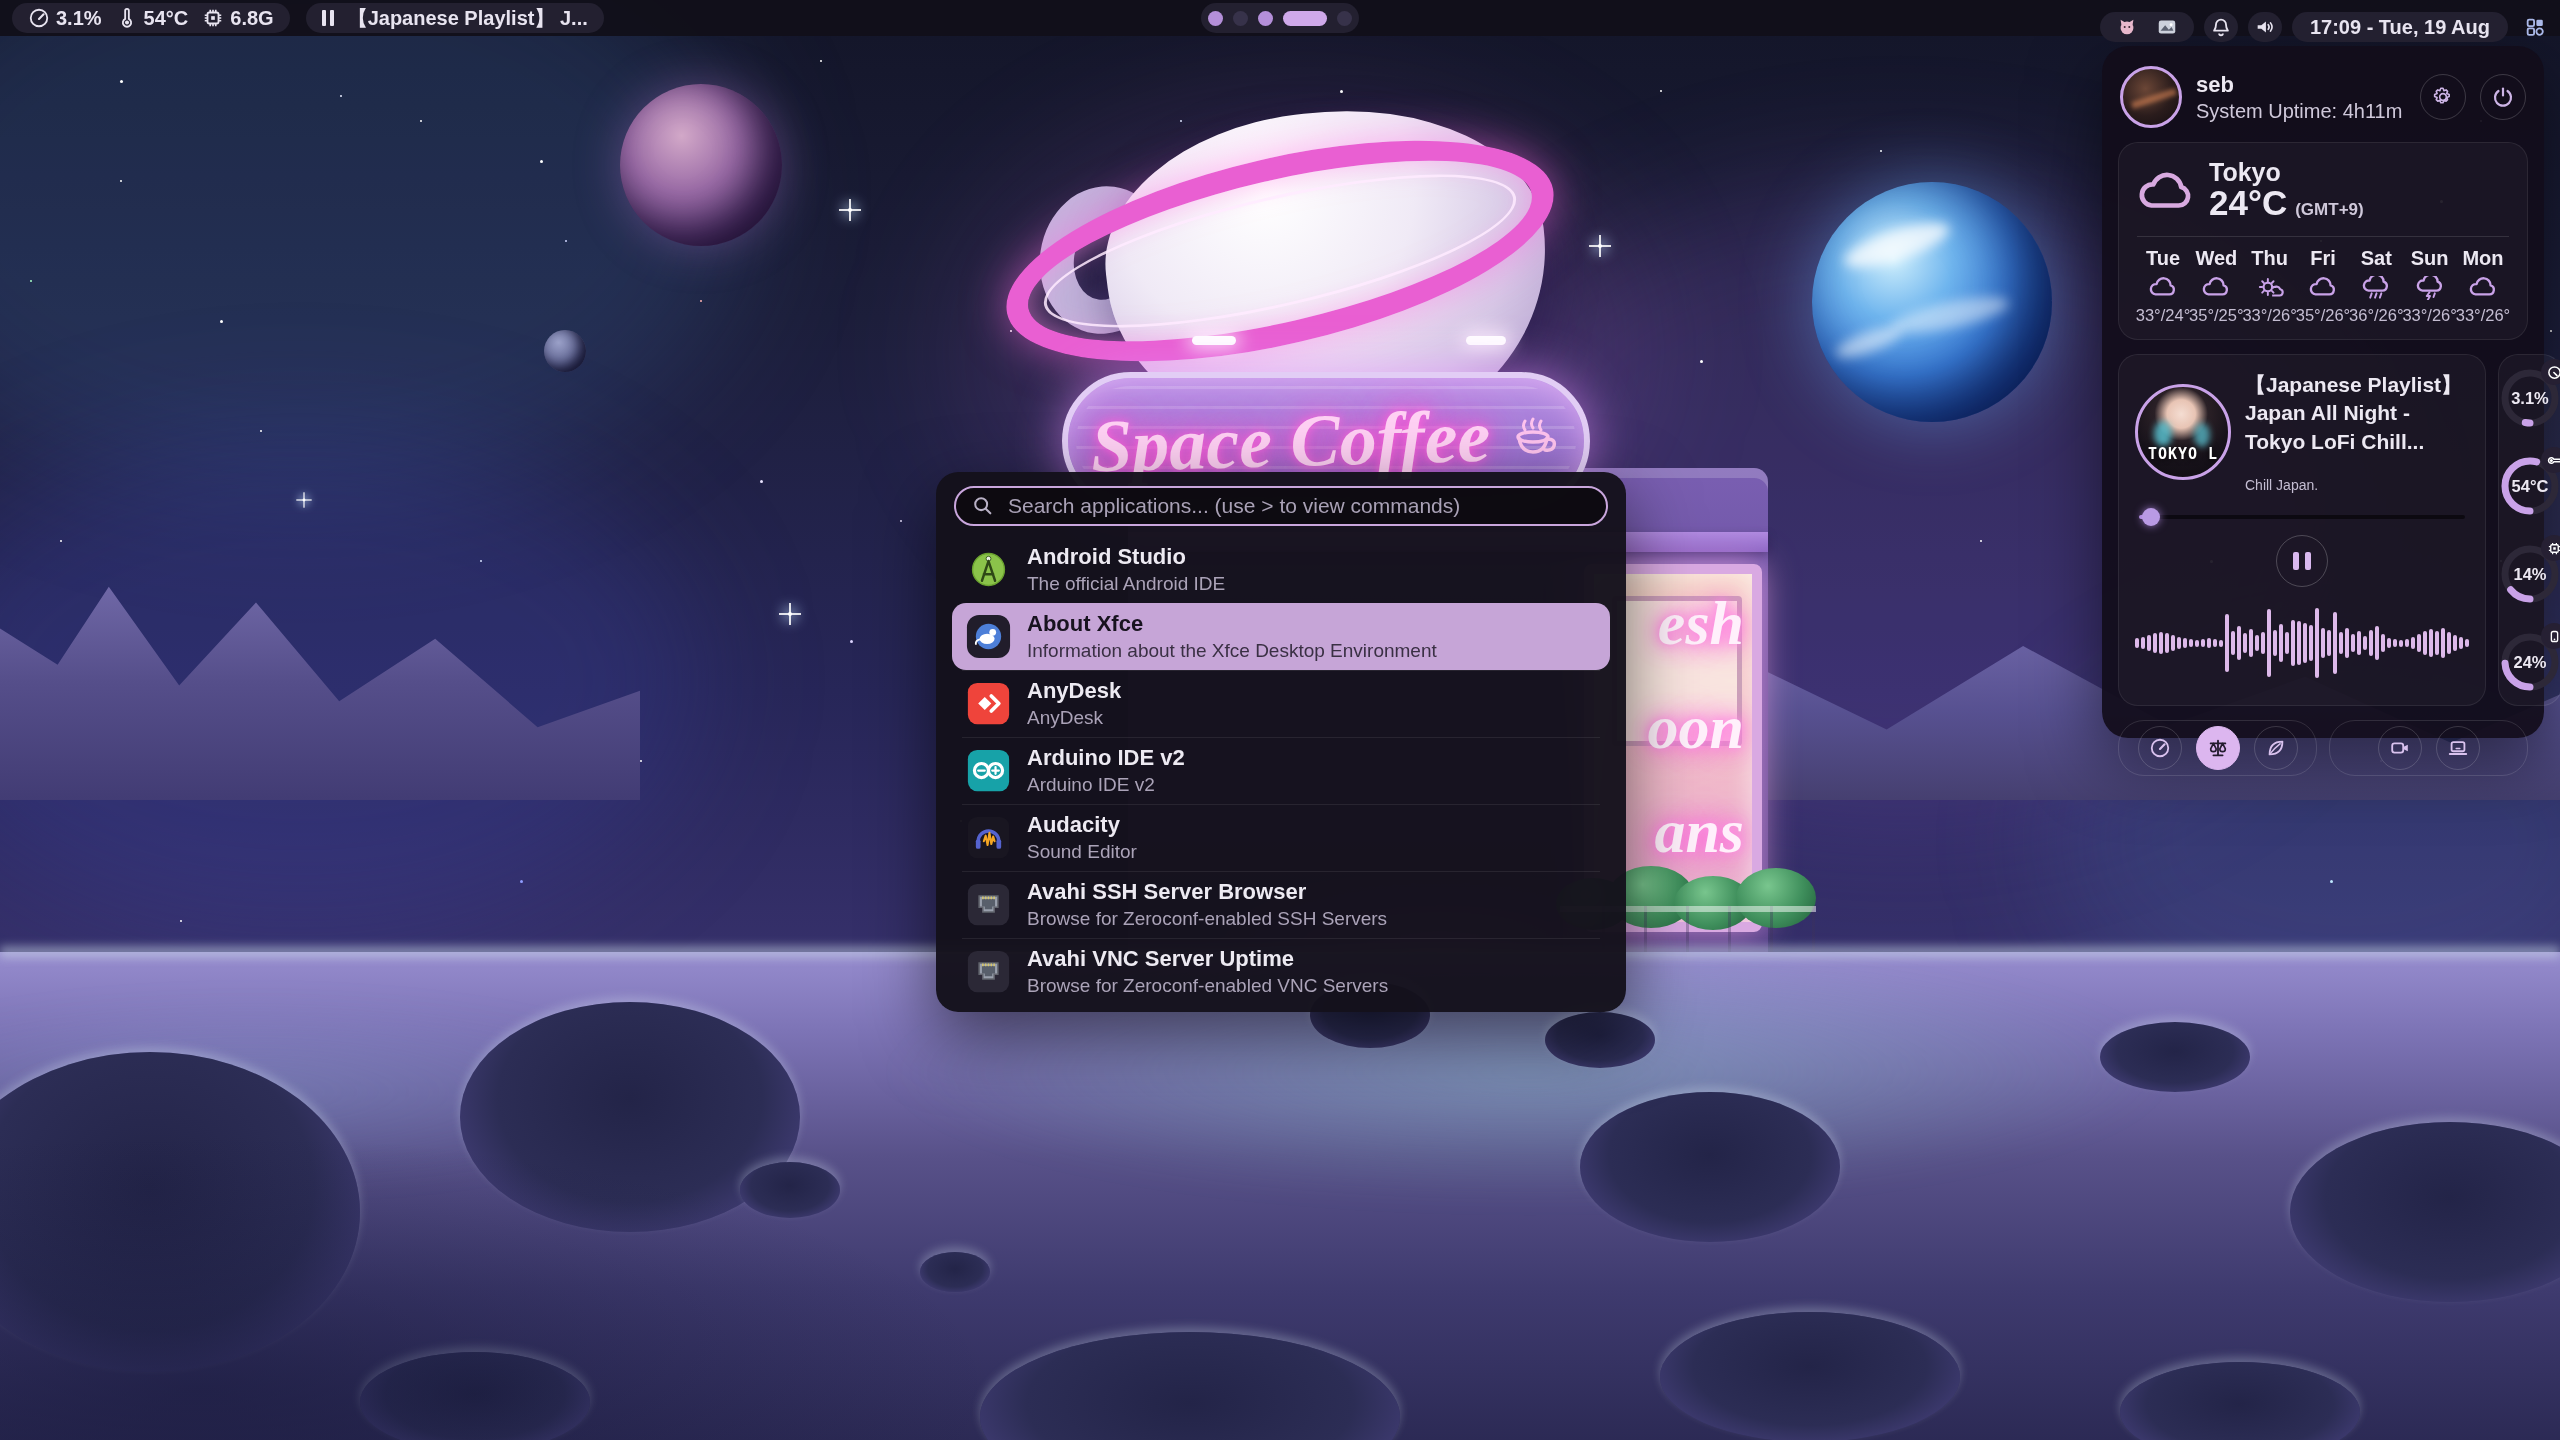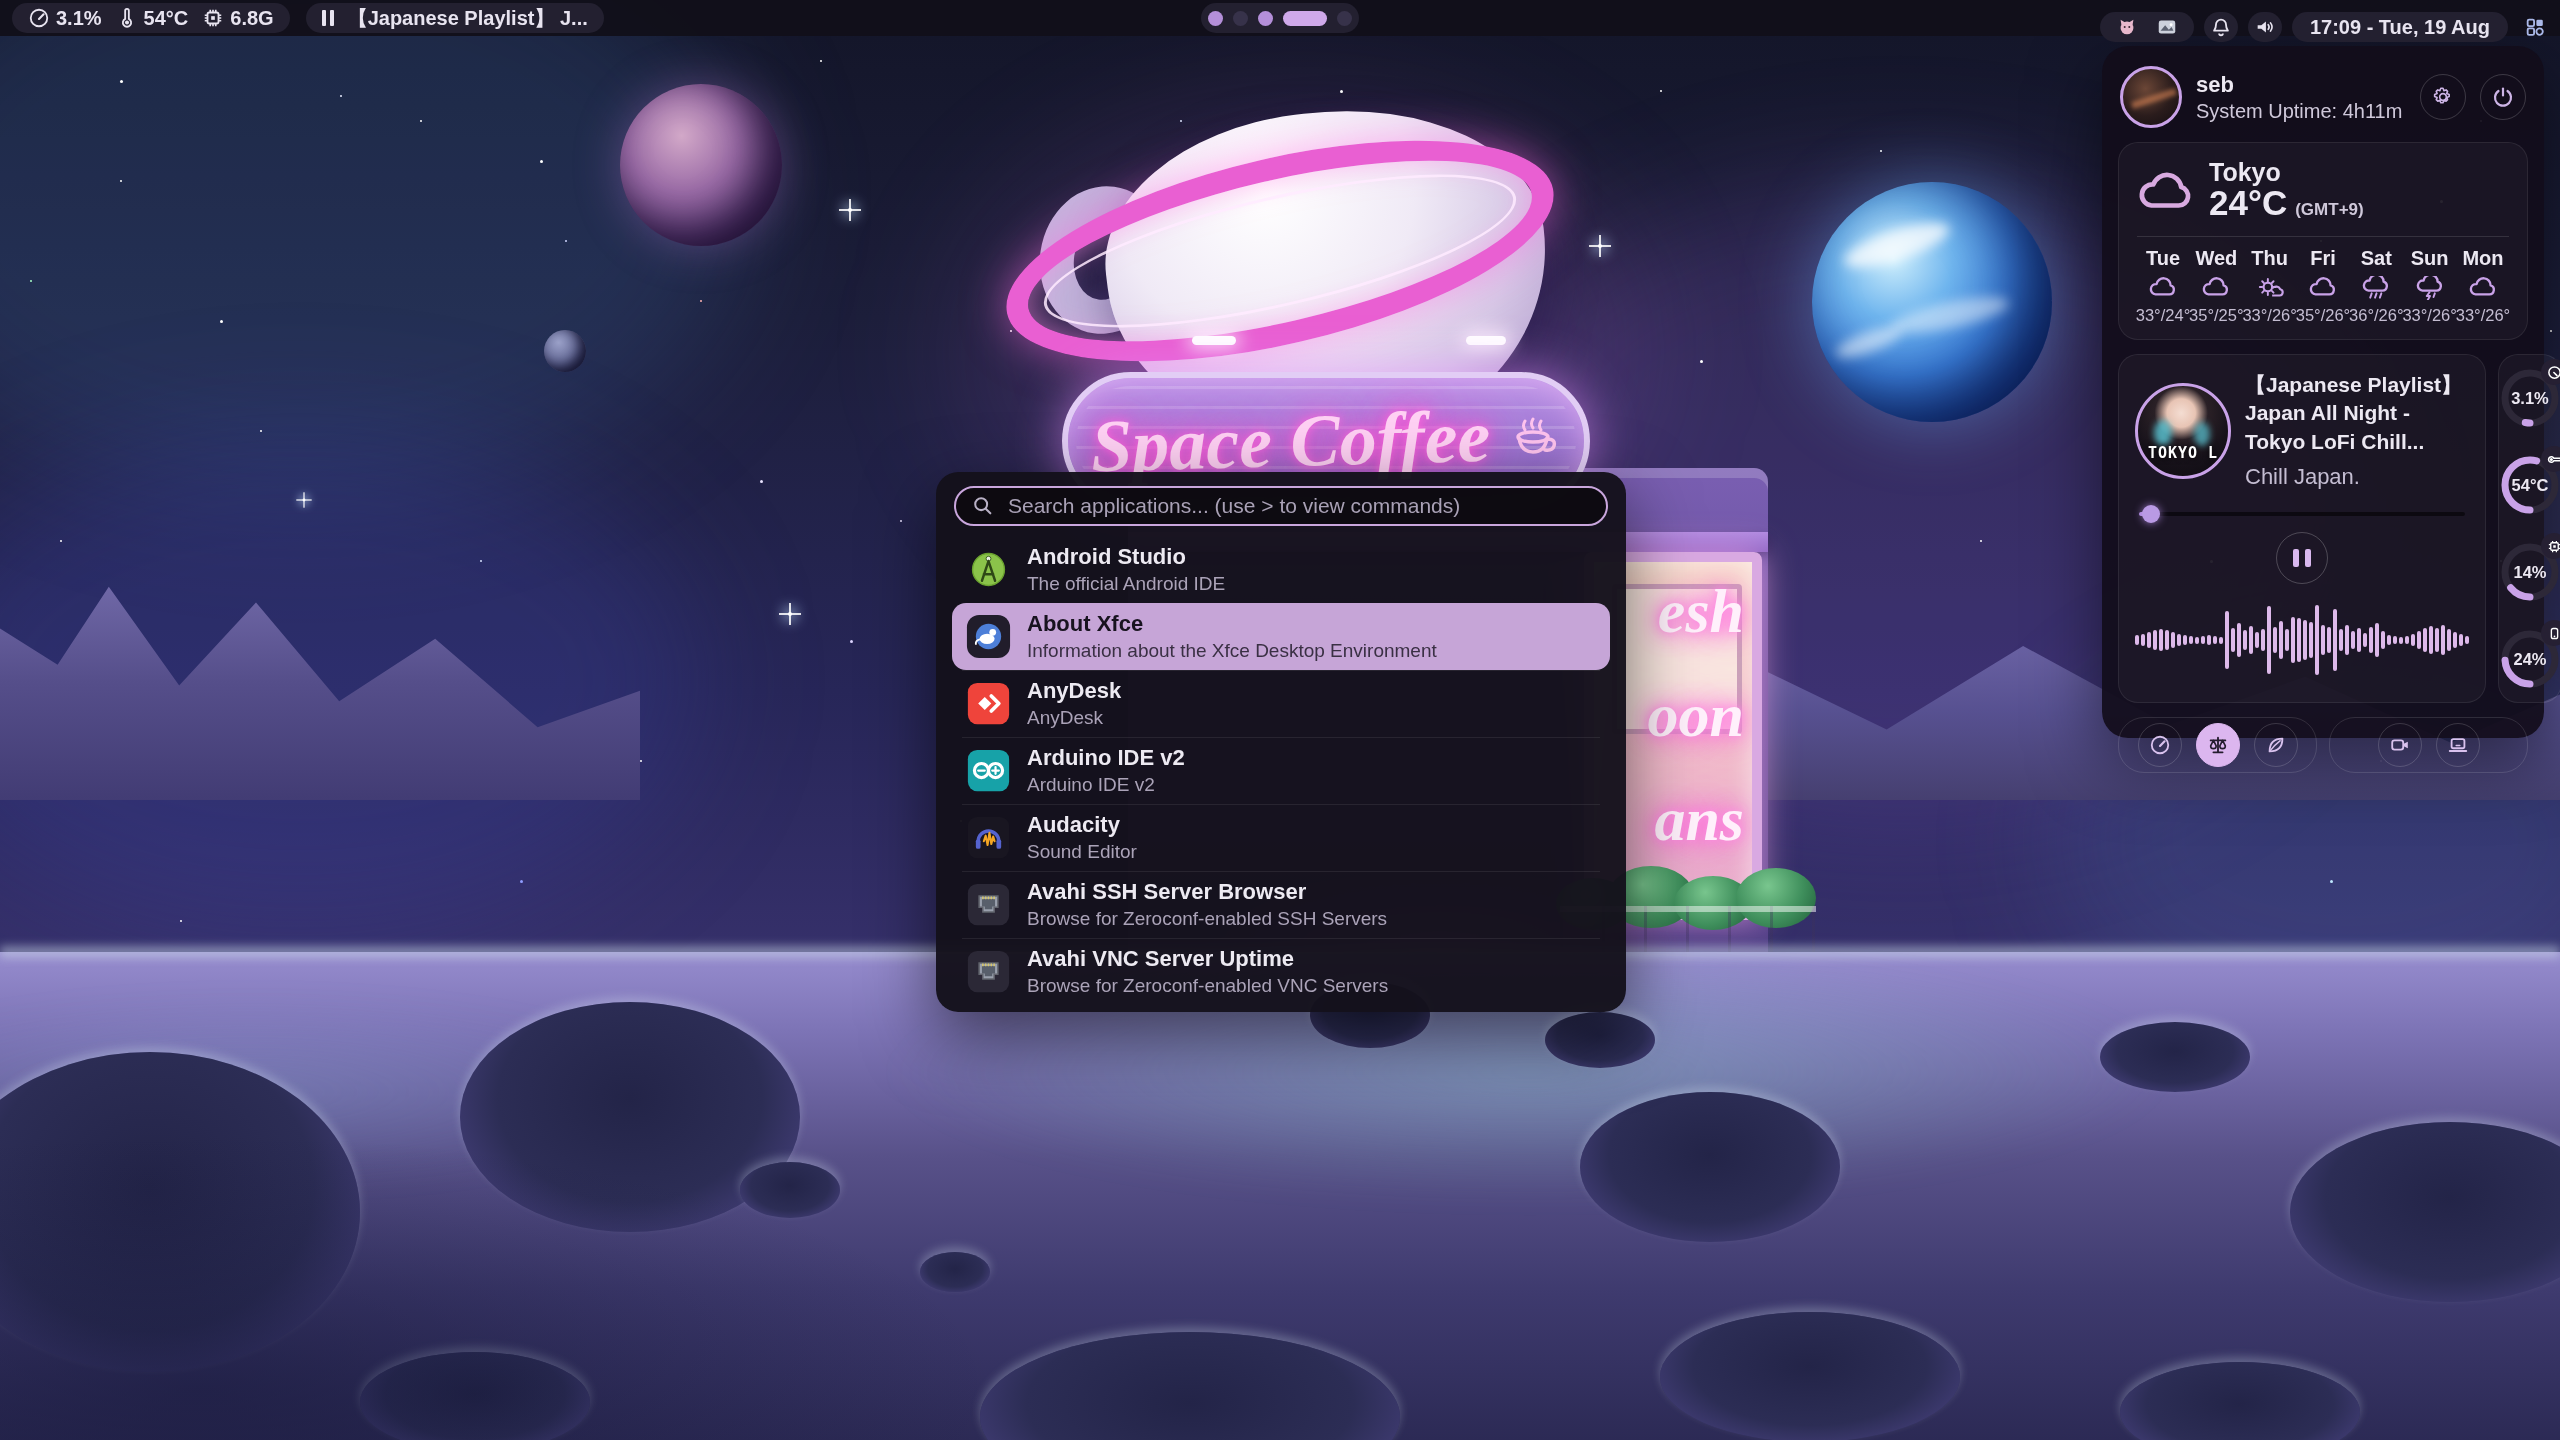--- a/index.html
+++ b/index.html
@@ -83,21 +83,21 @@
     background:repeating-linear-gradient(180deg,rgba(255,255,255,.16) 0 3px,transparent 3px 20px); }
   .sign-text { position:relative; font-family:"Liberation Serif", serif; font-style:italic; font-weight:bold;
     font-size:74px; color:#ffd1f4; white-space:nowrap; transform:rotate(-1.5deg);
     text-shadow:0 0 10px #ff66dd,0 0 26px #ff4fd0,0 0 50px #ff4fd0; }
   .sign-cup { position:relative; width:56px; height:56px; }
   .building { position:absolute; left:1128px; top:468px; width:640px; height:492px;
     background:linear-gradient(180deg,#7a5fb2 0%,#69519f 40%,#4e3d84 100%);
     border-radius:14px 14px 0 0; box-shadow:inset 0 10px 0 rgba(255,255,255,.18); }
   .building::before { content:""; position:absolute; left:0; top:64px; width:100%; height:20px;
     background:linear-gradient(180deg,#b08ae0,#8a65c4); box-shadow:0 4px 10px rgba(30,10,60,.4); }
-  .shop-window { position:absolute; left:1584px; top:552px; width:178px; height:368px;
+  .shop-window { position:absolute; left:1584px; top:564px; width:178px; height:368px;
     background:linear-gradient(180deg,#f7d9c9 0%,#f3c3c9 45%,#e8a9cc 100%); border:10px solid #d9a9e2;
     border-radius:8px; box-shadow:0 0 34px rgba(255,170,235,.65), inset 0 0 26px rgba(255,255,255,.6);
     overflow:hidden; }
   .shop-window .menu { position:absolute; left:18px; top:22px; width:130px; height:150px;
     background:rgba(250,235,225,.9); border:5px solid #caa3b8; border-radius:4px; }
   .neon-line { position:absolute; right:8px; font-family:"Liberation Serif", serif; font-style:italic;
     font-weight:bold; font-size:62px; color:#fff0fb; white-space:nowrap;
     text-shadow:0 0 8px #ff8fe6,0 0 22px #ff5fd8,0 0 40px #ff5fd8; }
   .bushes { position:absolute; left:1556px; top:862px; width:260px; height:64px; }
   .bush { position:absolute; border-radius:50%;
@@ -200,21 +200,21 @@
     position:relative; overflow:hidden; }
   .album .teal { position:absolute; left:16px; top:34px; width:18px; height:26px; border-radius:50%;
     background:rgba(90,200,215,.8); filter:blur(3px); }
   .album .teal2 { position:absolute; right:18px; top:36px; width:16px; height:24px; border-radius:50%;
     background:rgba(90,200,215,.7); filter:blur(3px); }
   .album .tag { position:absolute; left:0; right:0; bottom:14px; text-align:center;
     font-family:"DejaVu Sans Mono", monospace; font-size:15px; font-weight:bold; color:#fff;
     text-shadow:0 0 6px #000; letter-spacing:1px; }
   .media-texts { flex:1; }
   .media-title { font-size:21px; font-weight:bold; line-height:1.35; }
-  .media-sub { font-size:22px; color:#c4bdd2; margin-top:8px; }
+  .media-sub { font-size:14px; color:#c4bdd2; margin-top:21px; }
   .progress { position:relative; height:4px; border-radius:2px; background:rgba(0,0,0,.55); margin:22px 4px 0; }
   .progress .fill { position:absolute; left:0; top:0; bottom:0; border-radius:2px; background:#b28fe0; }
   .progress .knob { position:absolute; top:-7px; width:18px; height:18px; border-radius:50%;
     background:#b99ae4; box-shadow:0 0 8px rgba(180,140,230,.8); }
   .pause-btn { width:52px; height:52px; border-radius:50%; border:1.5px solid rgba(255,255,255,.22);
     margin:16px auto 0; display:flex; align-items:center; justify-content:center; gap:6px; }
   .pause-btn i { display:block; width:6px; height:18px; border-radius:2px; background:#d9b8ef; }
   .waveform { display:flex; align-items:center; justify-content:center; gap:2px; height:92px; margin-top:10px; }
   .waveform span { width:4px; border-radius:2px; background:#ddb9ea; }
   .gauge-col { width:84px; padding:12px 0; display:flex; flex-direction:column; align-items:center;

